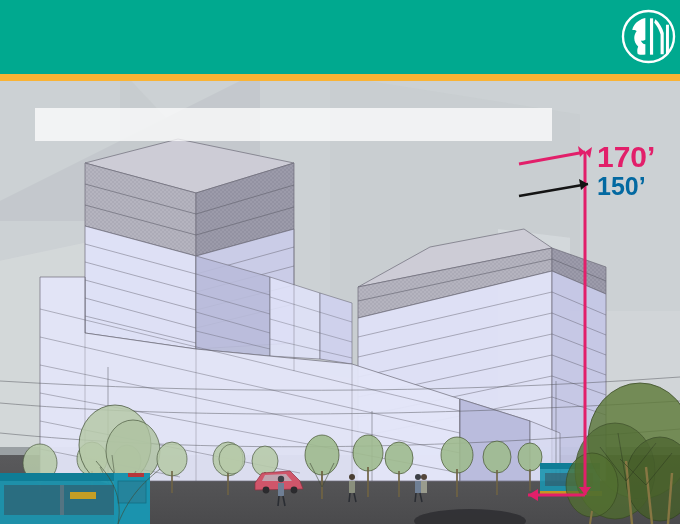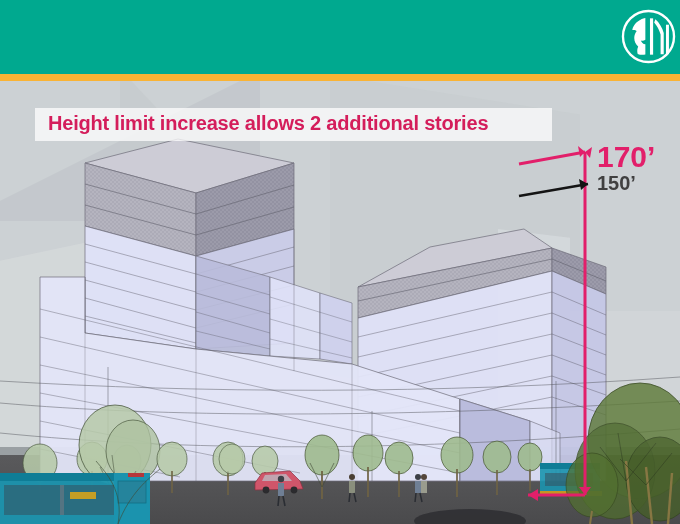--- a/index.html
+++ b/index.html
@@ -88,21 +88,21 @@
   }
 
   
   #annot{position:absolute;left:0;top:0;width:680px;height:524px;z-index:50;
          pointer-events:none;}
   .annot-label{
     position:absolute;font-weight:bold;white-space:nowrap;z-index:51;
     font-family:"Liberation Sans",sans-serif;
   }
   #label-170{left:597px;top:140px;font-size:30px;color:#e21f6a;}
-  #label-150{left:597px;top:172px;font-size:20px;color:#404040;}
+  #label-150{left:597px;top:172px;font-size:25px;color:#0369a1;}
 </style>
 </head>
 <body>
 
 <div id="slide">
 
   <div id="scene">
 
     <div class="sky-wash" id="bg-mass-a"></div>
     <div class="sky-wash" id="bg-mass-b"></div>
@@ -419,21 +419,20 @@
                L24.8,9.2 Z"></path>
 
       <rect x="29.5" y="9.5" width="3.2" height="37"></rect>
       <path d="M35,10.5 C39,14 42,19 43.5,24.5 L43.5,46 L40.3,46 L40.3,26
                C39,21.5 36.8,17.2 33.8,13.8 Z"></path>
       <rect x="45.8" y="16" width="3" height="30"></rect>
     </g>
   </svg>
 
   <div id="subtitle-box"></div>
-  <div id="subtitle-text">Height limit increase allows 2 additional stories</div>
 
   <svg id="annot" viewBox="0 0 680 524">
 
     <g stroke="#e21f6a" stroke-width="3" fill="none">
       <path d="M519,164 L585,152"></path>
       <path d="M585,152 L585,495"></path>
       <path d="M585,495 L528,495"></path>
     </g>
     <g fill="#e21f6a">
       <polygon points="585,152 578,146 580,157"></polygon>

